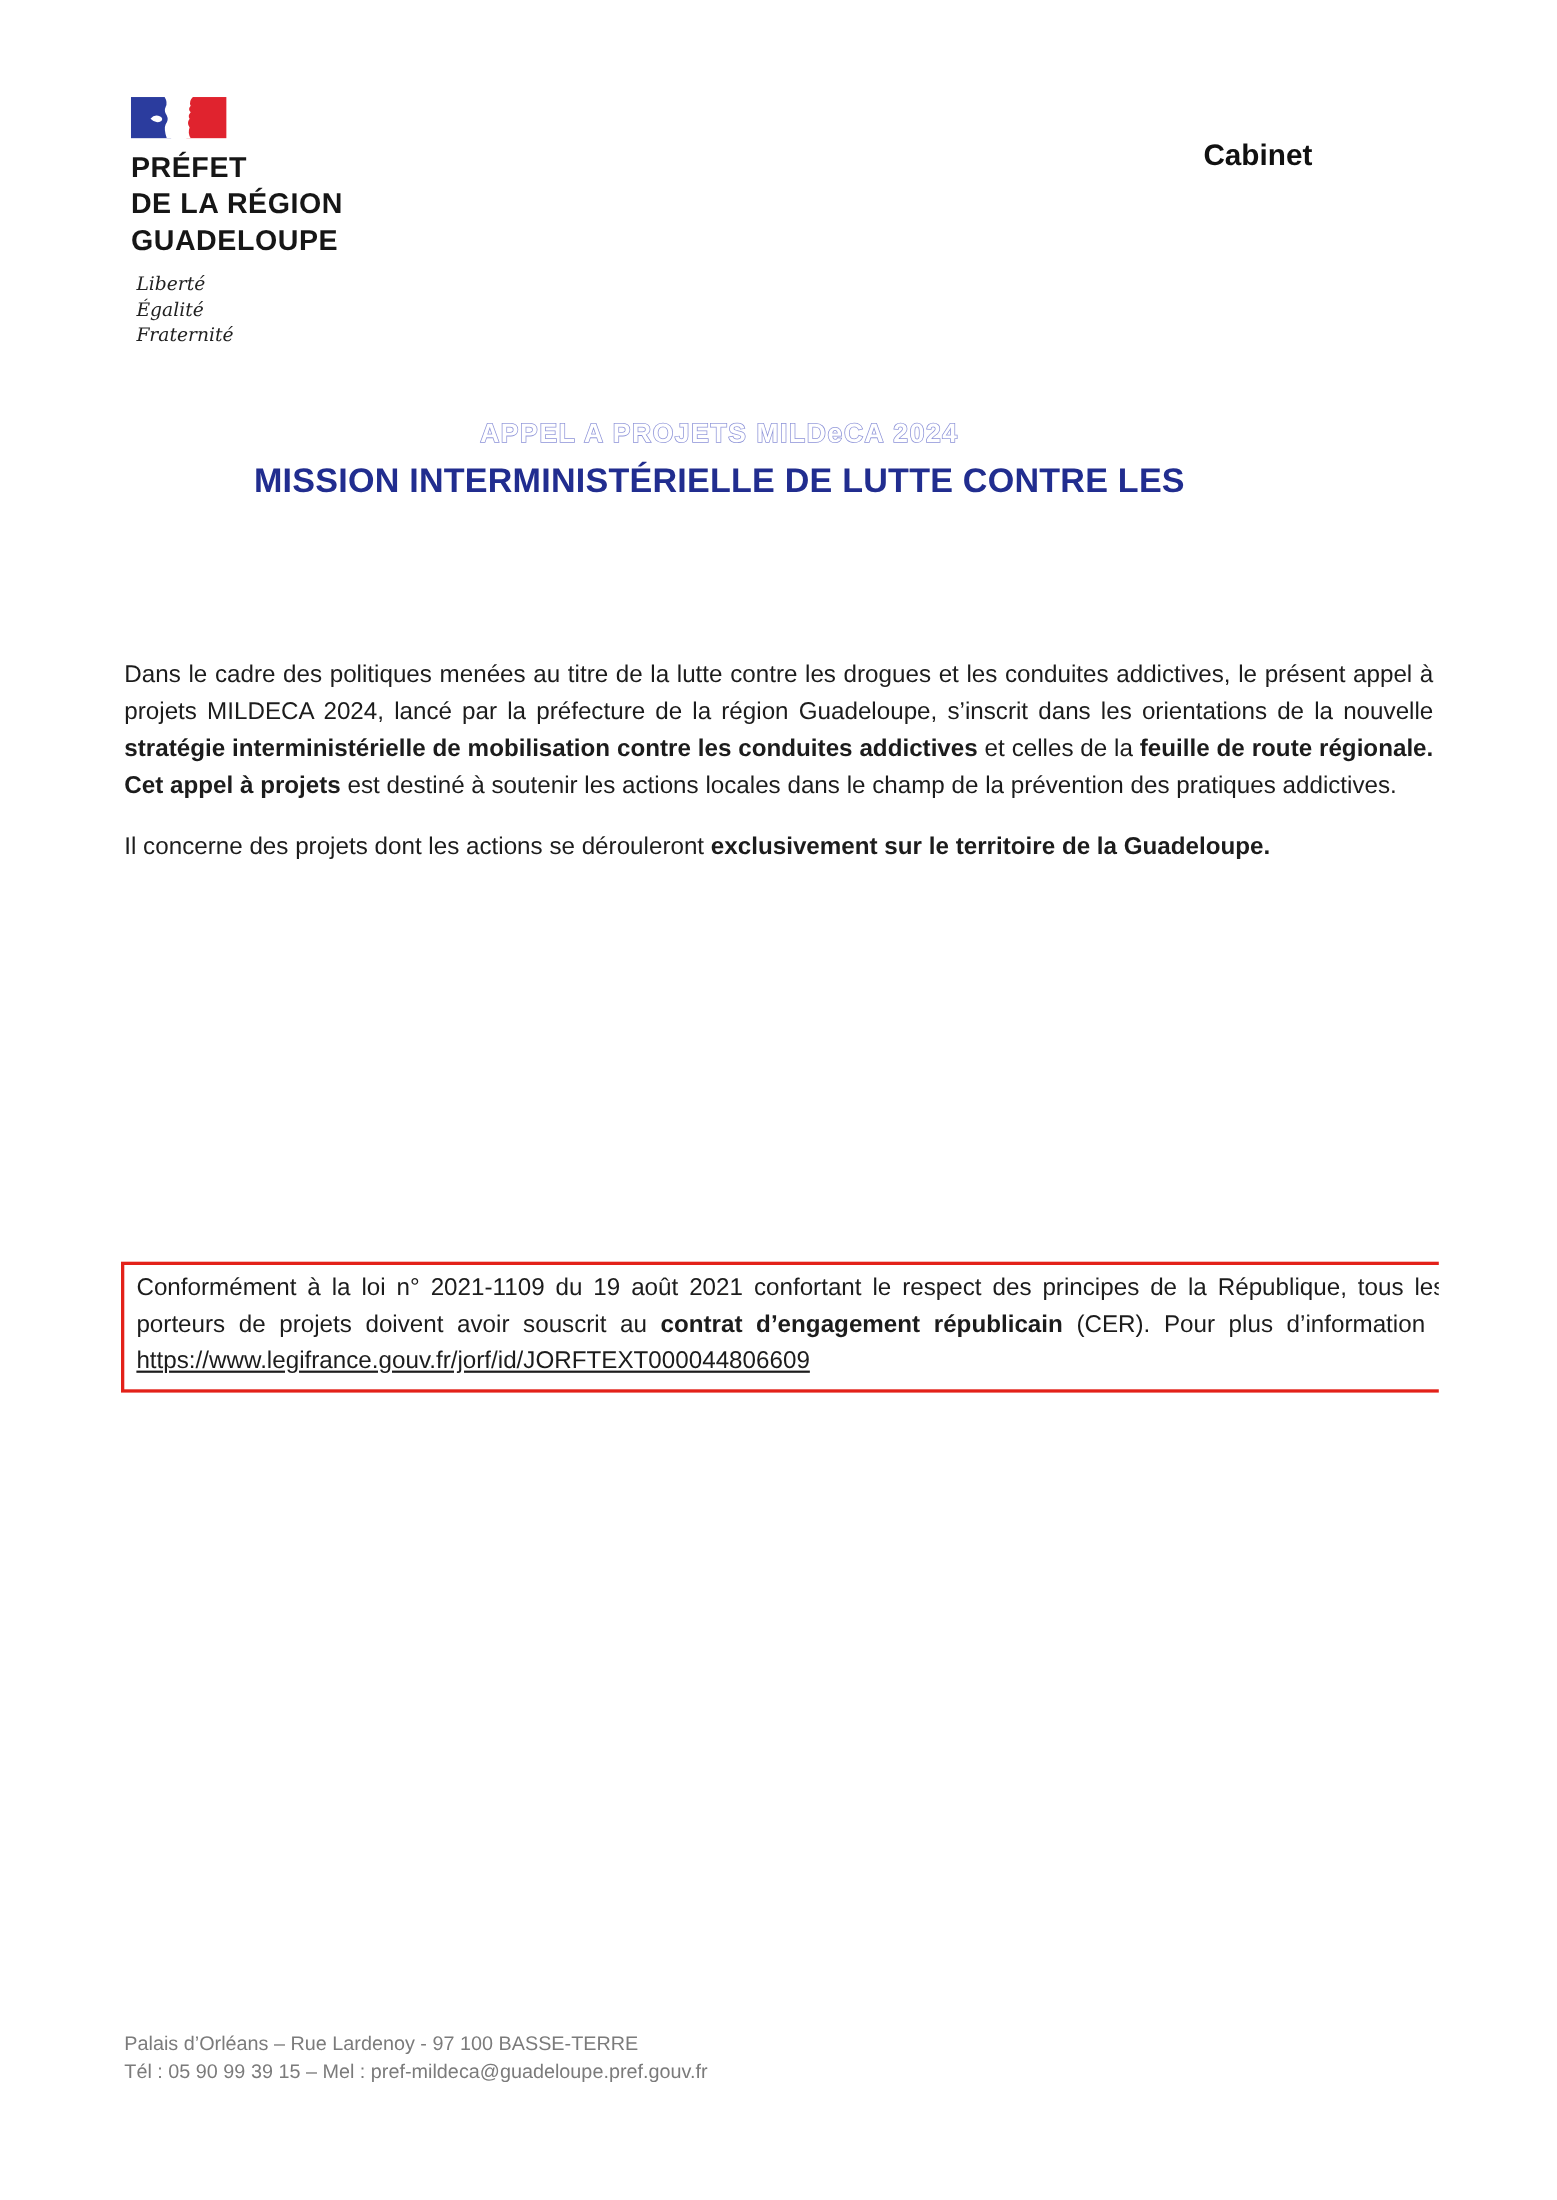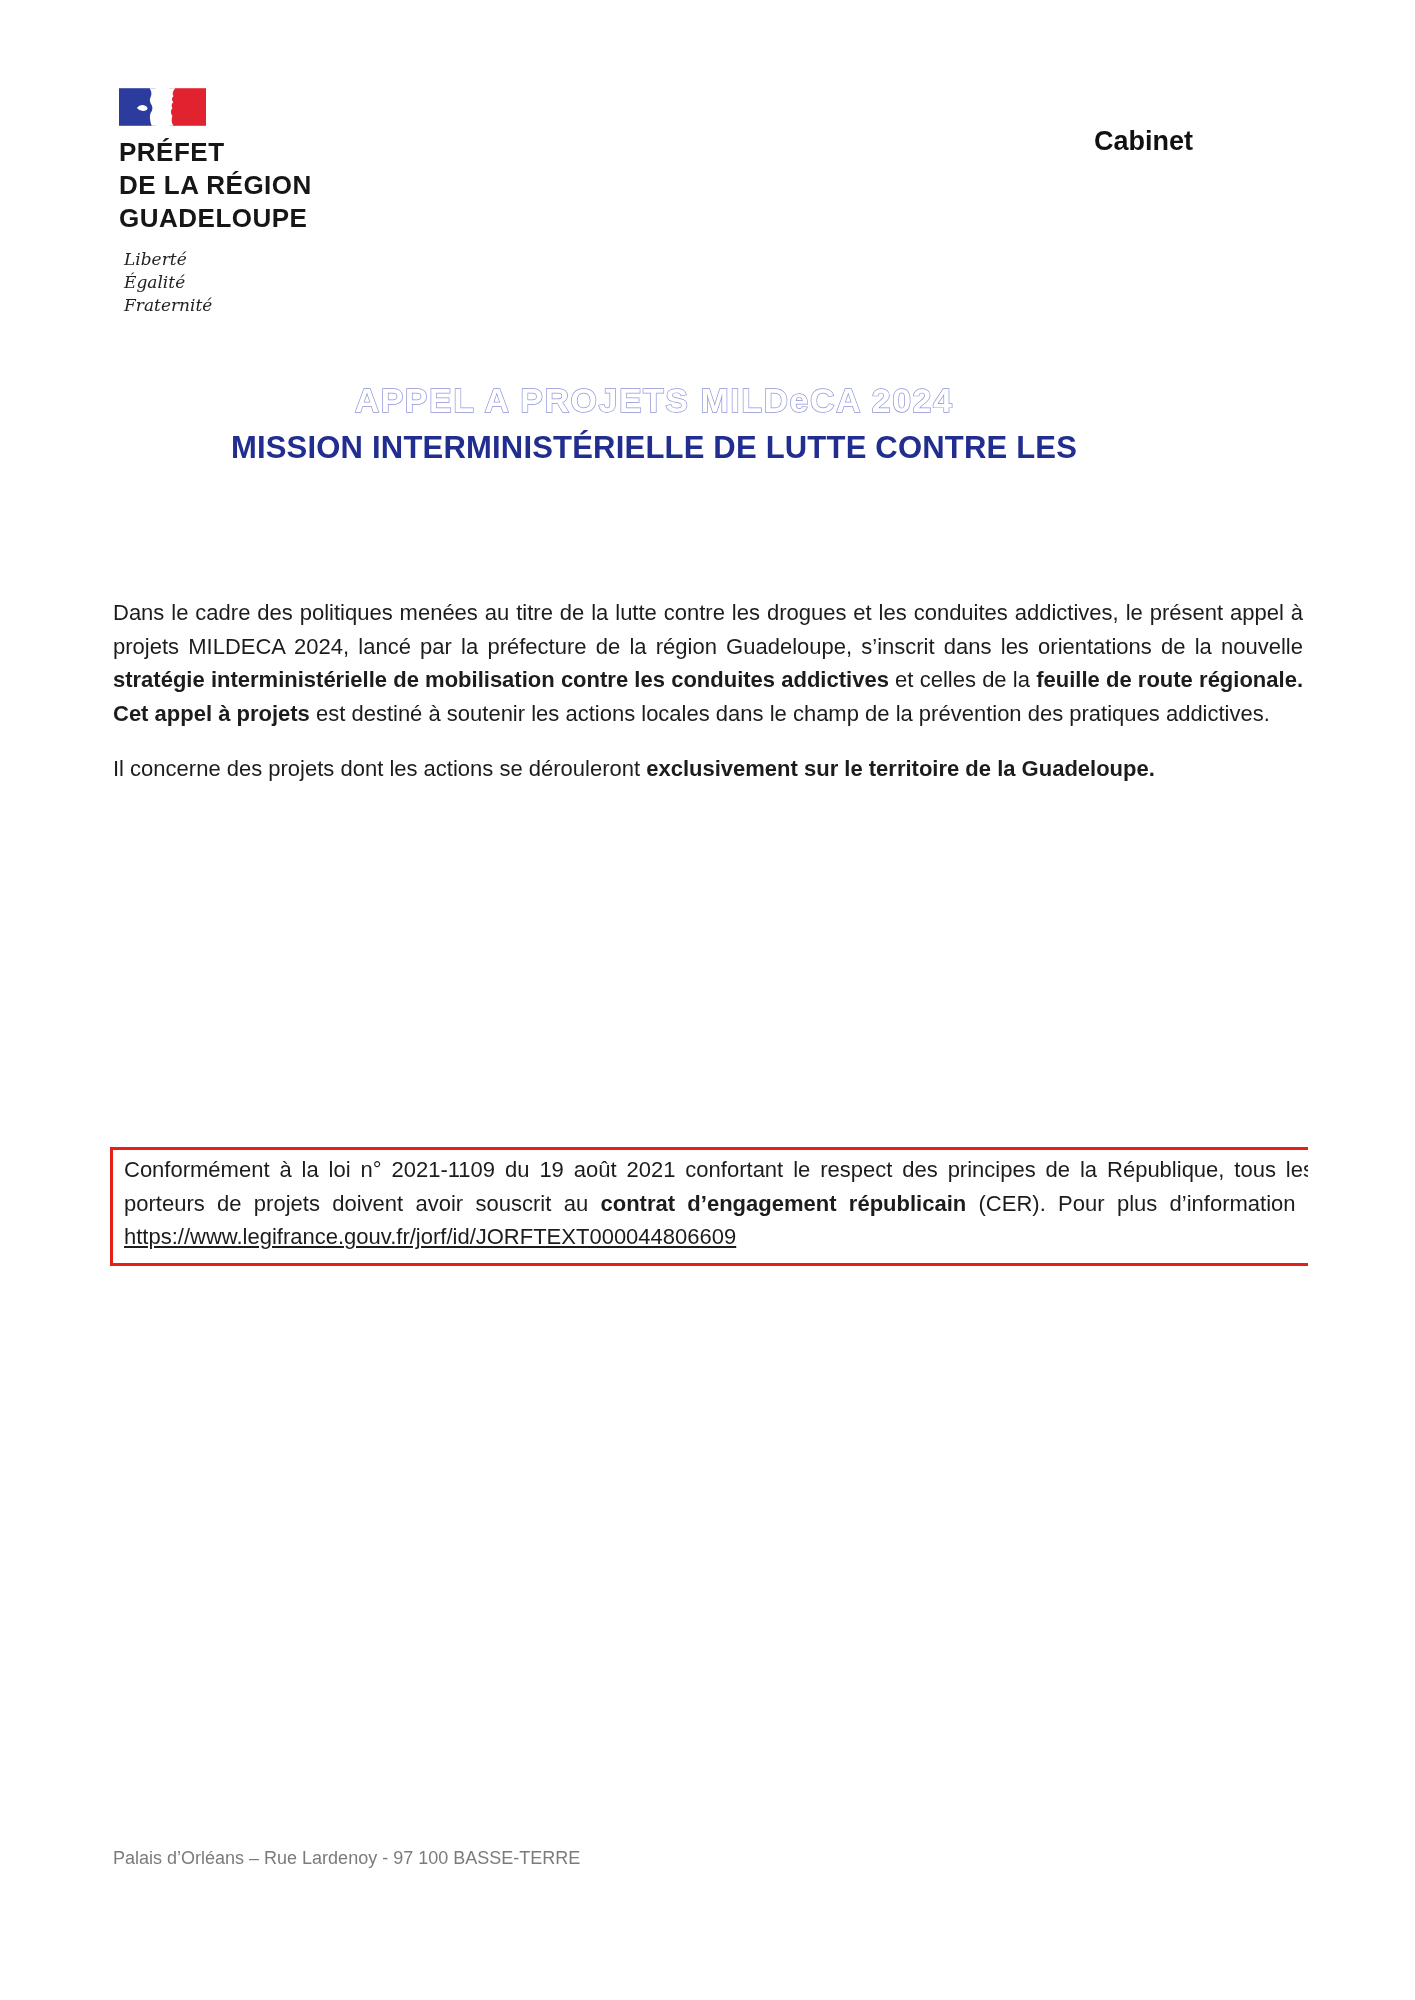--- a/index.html
+++ b/index.html
@@ -19,21 +19,21 @@
   
   .logo-block{position:absolute;left:119px;top:88px;}
   .flag{width:87px;height:38px;display:block;}
   .logo-lines{margin-top:10px;font-weight:700;font-size:26px;line-height:33px;letter-spacing:.5px;color:#161616;}
   .motto{margin-top:13px;margin-left:5px;font-family:"DejaVu Serif",serif;font-style:italic;font-size:17px;line-height:23px;color:#222;}
   .cabinet{position:absolute;top:126px;right:115px;font-size:27px;font-weight:700;color:#111;text-align:center;}
 
   
   .title-block{position:absolute;top:381px;left:0;width:100%;text-align:center;}
   .outline-title{
-    font-size:34px;font-weight:700;letter-spacing:1.5px;
+    font-size:24px;font-weight:700;letter-spacing:1.5px;
     color:#fff;-webkit-text-stroke:1.4px var(--outline-blue);
     paint-order:stroke fill;
   }
   .main-heading{margin-top:7px;font-size:31px;font-weight:700;line-height:42px;color:var(--heading-blue);letter-spacing:.2px;}
   .main-heading span{display:block;}
 
   
   .content{position:absolute;top:596px;left:113px;width:1190px;font-size:22px;line-height:33.5px;text-align:justify;}
   .content p{margin-bottom:22px;}
   .b{font-weight:700;}
@@ -85,15 +85,16 @@
 
   <div class="content">
     <p><span>Dans le cadre des politiques menées au titre de la lutte contre les drogues et les conduites addictives, le présent appel à projets MILDECA 2024, lancé par la préfecture de la région Guadeloupe, s’inscrit dans les orientations de la nouvelle </span><span class="b">stratégie interministérielle de mobilisation contre les conduites addictives</span><span> et celles de la </span><span class="b">feuille de route régionale. Cet appel à projets</span><span> est destiné à soutenir les actions locales dans le champ de la prévention des pratiques addictives.</span></p>
     <p><span>Il concerne des projets dont les actions se dérouleront </span><span class="b">exclusivement sur le territoire de la Guadeloupe.</span></p>
   </div>
 
   <div class="notice-box"><span>Conformément à la loi n° 2021-1109 du 19 août 2021 confortant le respect des principes de la République, tous les porteurs de projets doivent avoir souscrit au </span><span class="b">contrat d’engagement républicain</span><span> (CER). Pour plus d’information : </span><a class="lnk" href="#">https://www.legifrance.gouv.fr/jorf/id/JORFTEXT000044806609</a></div>
 
   <div class="footer">
     <div>Palais d’Orléans – Rue Lardenoy - 97 100 BASSE-TERRE</div>
+    <div>Tél : 05 90 99 39 15 – Mel : pref-mildeca@guadeloupe.pref.gouv.fr</div>
   </div>
 
 </div>
 
 </body></html>

